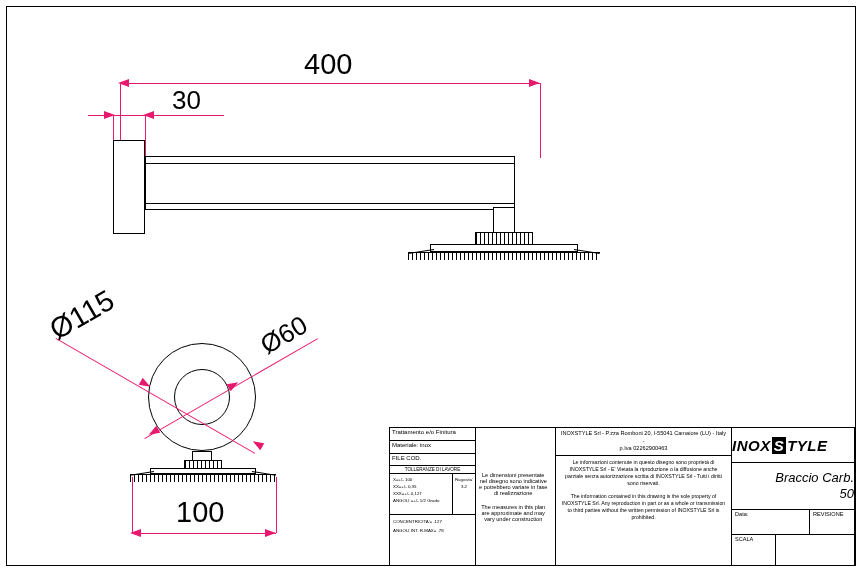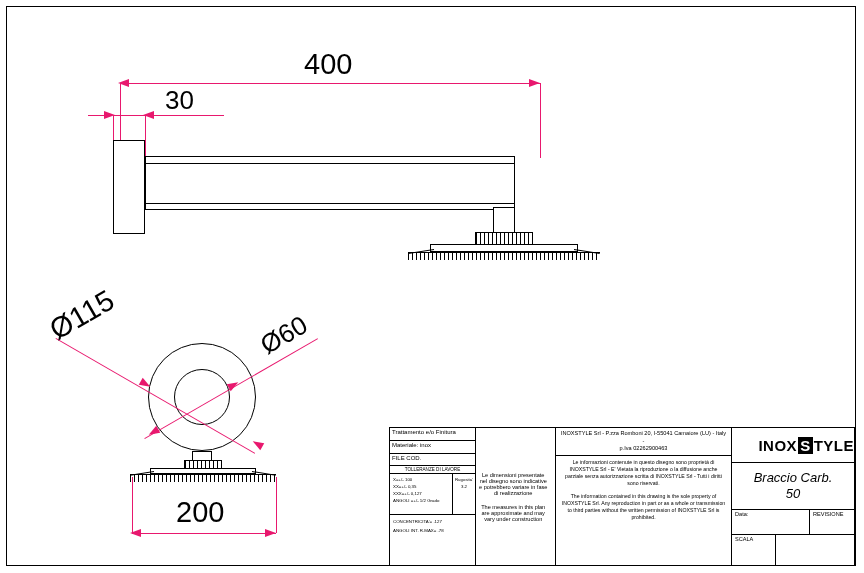--- a/index.html
+++ b/index.html
@@ -150,43 +150,44 @@
   #tb-col4 {
     flex: 1;
     display: flex;
     flex-direction: column;
   }
   .logo-row {
     height: 34px;
     border-bottom: 1px solid #000;
     display: flex;
     align-items: center;
-    justify-content: flex-end;
+    justify-content: flex-start;
     position: relative;
+    font-style: italic;
   }
   .logo-text {
     font-family: "Liberation Sans", sans-serif;
     font-weight: bold;
     font-size: 15px;
     letter-spacing: 0.5px;
     color: #000;
   }
   .logo-x {
     display: inline-block;
     background: #000;
     color: #fff;
     padding: 0 2px;
     margin: 0 1px;
   }
   .title-row {
     height: 46px;
     border-bottom: 1px solid #000;
     display: flex;
     flex-direction: column;
-    align-items: center;
+    align-items: flex-end;
     justify-content: center;
     font-style: italic;
     font-size: 13px;
     line-height: 1.25;
   }
   .meta-row {
     display: flex;
     border-bottom: 1px solid #000;
     height: 24px;
   }
@@ -260,21 +261,21 @@
   <div class="bar" style="left:408px; top:249px; width:26px; height:1px; transform:rotate(-9deg); transform-origin:right center;"></div>
   <div class="bar" style="left:574px; top:249px; width:26px; height:1px; transform:rotate(9deg); transform-origin:left center;"></div>
 
   <div class="dimtext big-dim" style="left:304px; top:48px;">400</div>
   <div class="dimline" style="left:120px; top:83px; width:420px;"></div>
   <div class="arrowL" style="left:118px; top:79px;"></div>
   <div class="arrowR" style="left:529px; top:79px;"></div>
   <div class="extline" style="left:120px; top:83px; height:57px;"></div>
   <div class="extline" style="left:540px; top:83px; height:75px;"></div>
 
-  <div class="dimtext mid-dim" style="left:165px; top:85px;">30</div>
+  <div class="dimtext mid-dim" style="left:172px; top:85px;">30</div>
   <div class="dimline" style="left:113px; top:115px; width:32px;"></div>
   <div class="dimline" style="left:88px; top:115px; width:18px;"></div>
   <div class="dimline" style="left:152px; top:115px; width:72px;"></div>
   <div class="arrowR" style="left:104px; top:111px;"></div>
   <div class="arrowL" style="left:143px; top:111px;"></div>
   <div class="extline" style="left:113px; top:115px; height:25px;"></div>
   <div class="extline" style="left:145px; top:115px; height:41px;"></div>
 
   <div class="circle" style="left:148px; top:343px; width:108px; height:108px;"></div>
   <div class="circle" style="left:174px; top:369px; width:56px; height:56px;"></div>
@@ -290,21 +291,21 @@
   <div class="diagline" style="left:56px; top:338px; width:230px; transform:rotate(30deg);"></div>
   <div class="arrowR" style="left:140px; top:380px; transform:rotate(30deg);"></div>
   <div class="arrowL" style="left:252px; top:440px; transform:rotate(30deg);"></div>
   <div class="dimtext big-dim" style="left:44px; top:318px; transform:rotate(-30deg); transform-origin:left top;">Ø115</div>
 
   <div class="diagline" style="left:318px; top:339px; width:200px; transform:rotate(150deg);"></div>
   <div class="arrowL" style="left:228px; top:381px; transform:rotate(150deg);"></div>
   <div class="arrowR" style="left:148px; top:428px; transform:rotate(150deg);"></div>
   <div class="dimtext mid-dim" style="left:255px; top:334px; transform:rotate(-30deg); transform-origin:left top;">Ø60</div>
 
-  <div class="dimtext big-dim" style="left:176px; top:496px;">200</div>
+  <div class="dimtext big-dim" style="left:176px; top:496px;">100</div>
   <div class="dimline" style="left:132px; top:533px; width:144px;"></div>
   <div class="arrowL" style="left:130px; top:529px;"></div>
   <div class="arrowR" style="left:265px; top:529px;"></div>
   <div class="extline" style="left:132px; top:477px; height:56px;"></div>
   <div class="extline" style="left:276px; top:477px; height:56px;"></div>
 
   <div id="titleblock">
 
     <div id="tb-col1">
       <div class="tb-cell" style="height:13px;">

